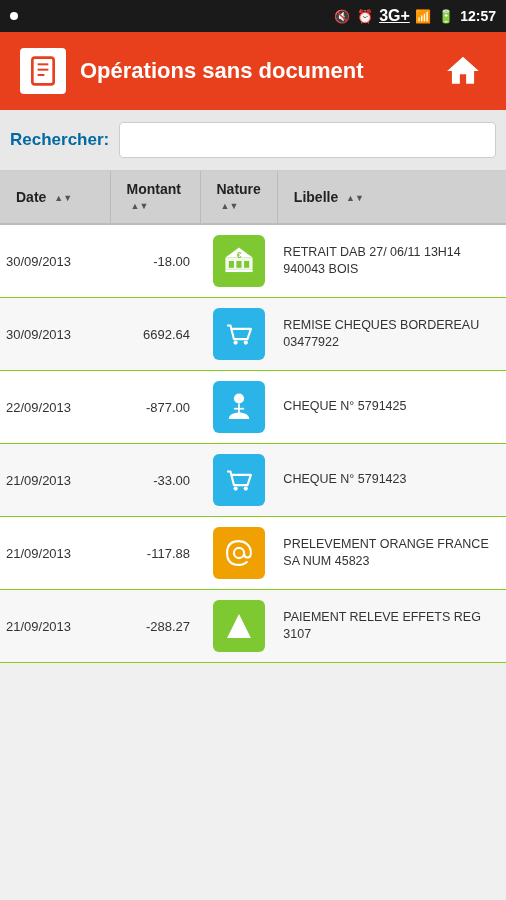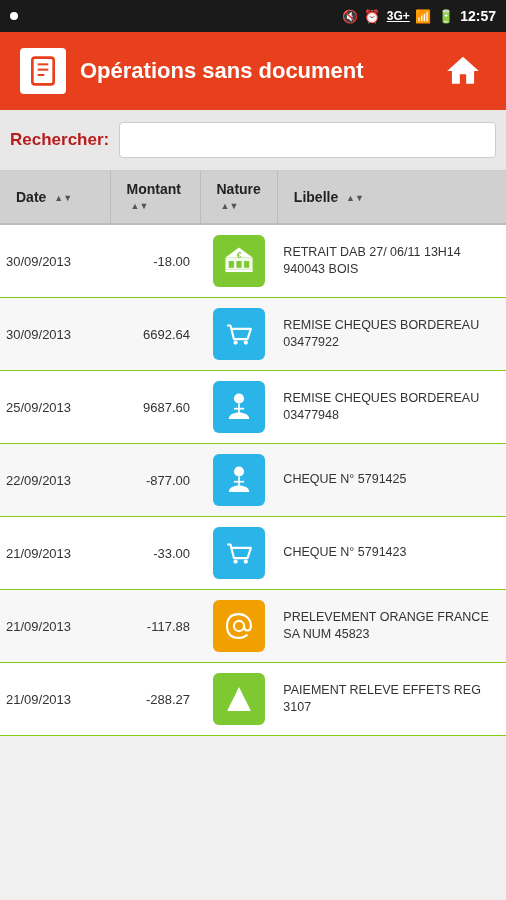--- a/index.html
+++ b/index.html
@@ -79,21 +79,21 @@
     .search-bar {
       background: #e8e8e8;
       padding: 12px 10px;
       display: flex;
       align-items: center;
       gap: 10px;
       border-bottom: 1px solid #ccc;
     }
     .search-label {
       font-size: 17px;
-      color: #b91c1c;
+      color: #0369a1;
       font-weight: bold;
     }
     .search-input {
       flex: 1;
       height: 36px;
       background: white;
       border: 1px solid #ccc;
       border-radius: 4px;
       padding: 0 8px;
       font-size: 15px;
@@ -169,21 +169,21 @@
 </head>
 <body>
 
 <div class="status-bar">
   <div class="status-bar-left">
     <div class="status-dot"></div>
   </div>
   <div class="status-bar-right">
     <span style="font-size:13px;">🔇</span>
     <span style="font-size:13px;">⏰</span>
-    <span style="font-size:12px; font-weight:bold;text-decoration:underline;">3G+</span>
+    <span style="font-size:16px; font-weight:bold;text-decoration:underline;">3G+</span>
     <span style="font-size:13px;">📶</span>
     <span style="font-size:13px;">🔋</span>
     <span style="font-size:14px; font-weight:bold;">12:57</span>
   </div>
 </div>
 
 <div class="header">
   <div class="header-icon">
     <svg viewBox="0 0 24 24" width="32" height="32" fill="#e8401c">
       <rect x="4" y="2" width="16" height="20" rx="2" fill="none" stroke="#e8401c" stroke-width="2"></rect>
@@ -254,47 +254,32 @@
       <svg viewBox="0 0 40 40" fill="white">
         <path d="M6 10 L10 10 L14 26 L30 26 L34 14 L12 14" stroke="white" stroke-width="2.5" fill="none" stroke-linejoin="round"></path>
         <circle cx="16" cy="30" r="2.5" fill="white"></circle>
         <circle cx="28" cy="30" r="2.5" fill="white"></circle>
       </svg>
     </div>
           </td>
     <td class="libelle-col">REMISE CHEQUES BORDEREAU 03477922</td>
   </tr>
         <tr>
-    <td class="date-col">25/09/2013</td>
-    <td class="montant-col">9687.60</td>
+    <td class="date-col">22/09/2013</td>
+    <td class="montant-col">-877.00</td>
     <td class="nature-col">
             <div class="nature-icon icon-blue">
       <svg viewBox="0 0 40 40" fill="white">
         <circle cx="20" cy="10" r="6" fill="white"></circle>
         <path d="M8 34 C8 24 32 24 32 34" fill="white"></path>
         <line x1="20" y1="16" x2="20" y2="28" stroke="white" stroke-width="2"></line>
         <line x1="14" y1="22" x2="26" y2="22" stroke="white" stroke-width="2"></line>
       </svg>
     </div>
           </td>
-    <td class="libelle-col">REMISE CHEQUES BORDEREAU 03477948</td>
-  </tr>
-        <tr>
-    <td class="date-col">22/09/2013</td>
-    <td class="montant-col">-877.00</td>
-    <td class="nature-col">
-            <div class="nature-icon icon-blue">
-      <svg viewBox="0 0 40 40" fill="white">
-        <circle cx="20" cy="10" r="6" fill="white"></circle>
-        <path d="M8 34 C8 24 32 24 32 34" fill="white"></path>
-        <line x1="20" y1="16" x2="20" y2="28" stroke="white" stroke-width="2"></line>
-        <line x1="14" y1="22" x2="26" y2="22" stroke="white" stroke-width="2"></line>
-      </svg>
-    </div>
-          </td>
     <td class="libelle-col">CHEQUE N° 5791425</td>
   </tr>
         <tr>
     <td class="date-col">21/09/2013</td>
     <td class="montant-col">-33.00</td>
     <td class="nature-col">
             <div class="nature-icon icon-blue">
       <svg viewBox="0 0 40 40" fill="white">
         <path d="M6 10 L10 10 L14 26 L30 26 L34 14 L12 14" stroke="white" stroke-width="2.5" fill="none" stroke-linejoin="round"></path>
         <circle cx="16" cy="30" r="2.5" fill="white"></circle>

